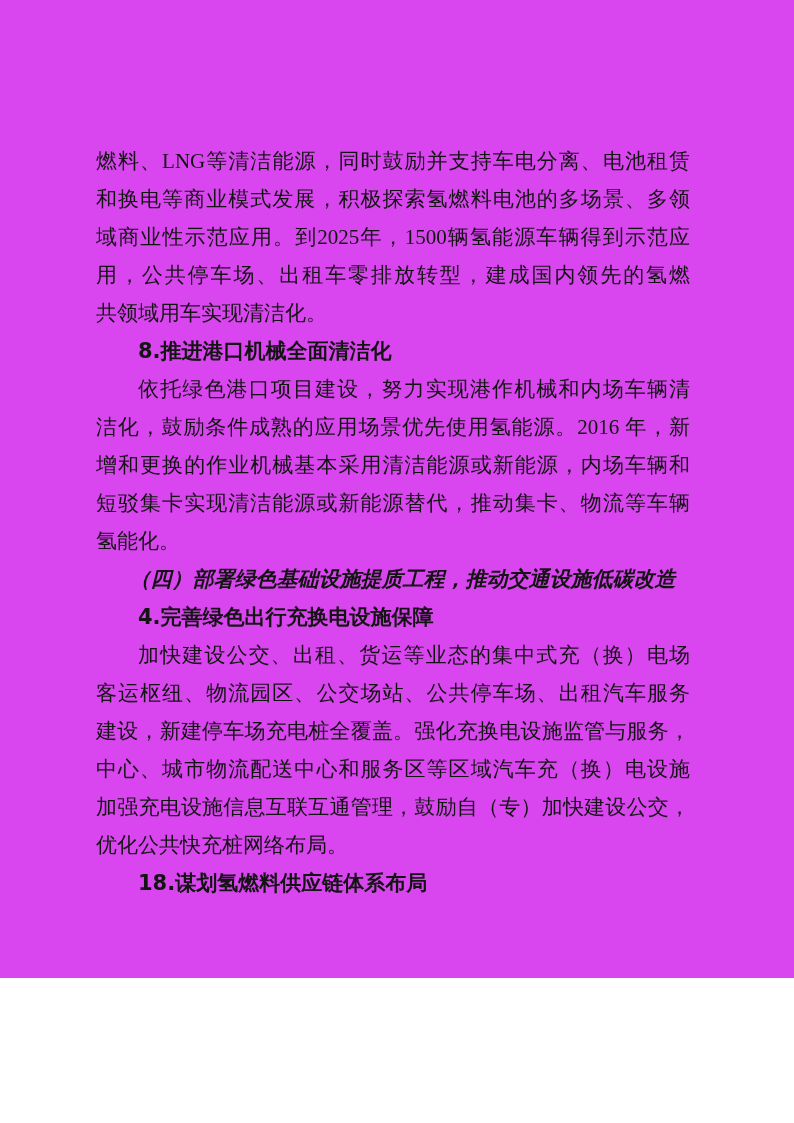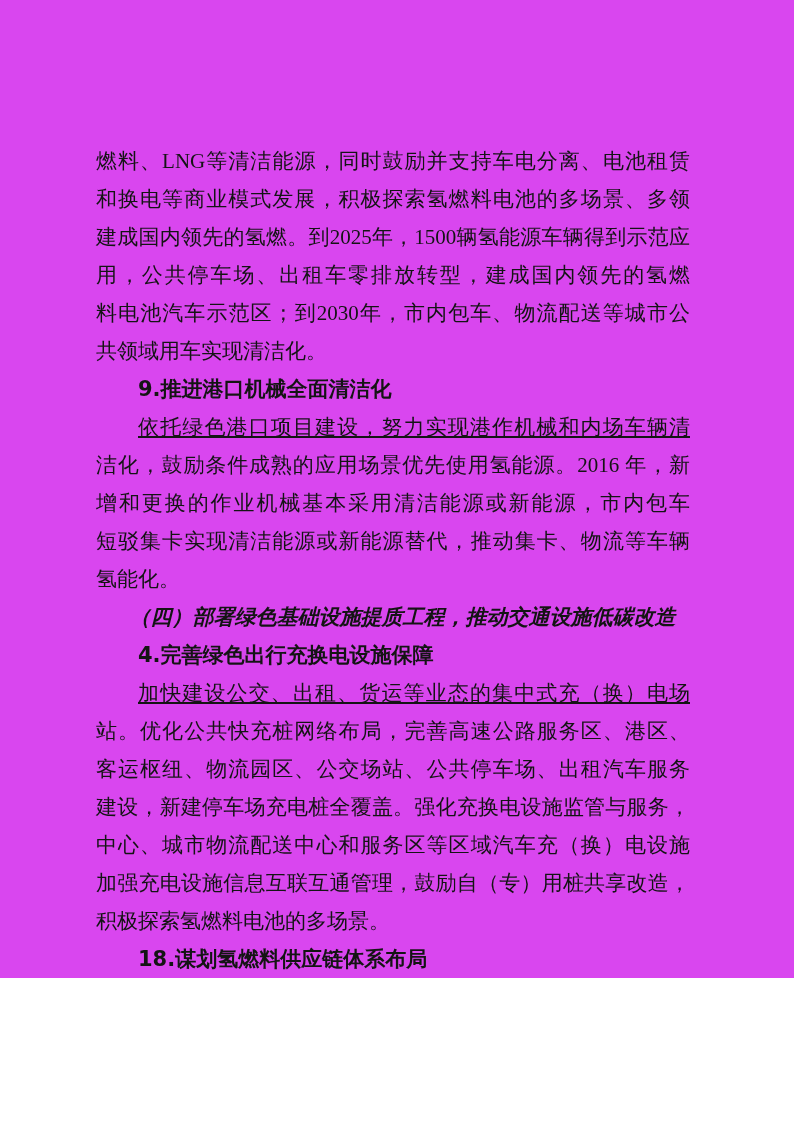--- a/index.html
+++ b/index.html
@@ -28,21 +28,20 @@
     text-align: justify;
     text-align-last: justify;
     white-space: normal;
   }
   .line.body-end {
     text-align: left;
     text-align-last: left;
   }
   .line.indent {
     text-indent: 2em;
-    text-decoration: underline;
   }
   .line.heading {
     font-family: "DejaVu Sans", "Liberation Sans", sans-serif;
     font-weight: 700;
     text-align: left;
     text-align-last: left;
     text-indent: 2em;
   }
   .line.section-heading {
     font-family: "Liberation Serif", "DejaVu Serif", serif;
@@ -64,36 +63,34 @@
     color: #141414;
   }
 </style>
 </head>
 <body>
 
 <div class="page">
   <div class="content">
       <div class="line body">燃料、LNG等清洁能源，同时鼓励并支持车电分离、电池租赁</div>
       <div class="line body">和换电等商业模式发展，积极探索氢燃料电池的多场景、多领</div>
-      <div class="line body">建成国内领先的氢燃。到2025年，1500辆氢能源车辆得到示范应</div>
+      <div class="line body">域商业性示范应用。到2025年，1500辆氢能源车辆得到示范应</div>
       <div class="line body">用，公共停车场、出租车零排放转型，建成国内领先的氢燃</div>
-      <div class="line body">料电池汽车示范区；到2030年，市内包车、物流配送等城市公</div>
       <div class="line body-end">共领域用车实现清洁化。</div>
-      <div class="line heading">9.推进港口机械全面清洁化</div>
+      <div class="line heading">8.推进港口机械全面清洁化</div>
       <div class="line body indent">依托绿色港口项目建设，努力实现港作机械和内场车辆清</div>
       <div class="line body">洁化，鼓励条件成熟的应用场景优先使用氢能源。2016 年，新</div>
-      <div class="line body">增和更换的作业机械基本采用清洁能源或新能源，市内包车</div>
+      <div class="line body">增和更换的作业机械基本采用清洁能源或新能源，内场车辆和</div>
       <div class="line body">短驳集卡实现清洁能源或新能源替代，推动集卡、物流等车辆</div>
       <div class="line body-end">氢能化。</div>
       <div class="line section-heading">（四）部署绿色基础设施提质工程，推动交通设施低碳改造</div>
       <div class="line heading">4.完善绿色出行充换电设施保障</div>
       <div class="line body indent">加快建设公交、出租、货运等业态的集中式充（换）电场</div>
-      <div class="line body">站。优化公共快充桩网络布局，完善高速公路服务区、港区、</div>
       <div class="line body">客运枢纽、物流园区、公交场站、公共停车场、出租汽车服务</div>
       <div class="line body">建设，新建停车场充电桩全覆盖。强化充换电设施监管与服务，</div>
       <div class="line body">中心、城市物流配送中心和服务区等区域汽车充（换）电设施</div>
-      <div class="line body">加强充电设施信息互联互通管理，鼓励自（专）用桩共享改造，</div>
-      <div class="line body-end">积极探索氢燃料电池的多场景。</div>
+      <div class="line body">加强充电设施信息互联互通管理，鼓励自（专）加快建设公交，</div>
+      <div class="line body-end">优化公共快充桩网络布局。</div>
       <div class="line heading">18.谋划氢燃料供应链体系布局</div>
     </div>
 
   <div class="footer">— 9 —</div>
 </div>
 
 </body></html>

